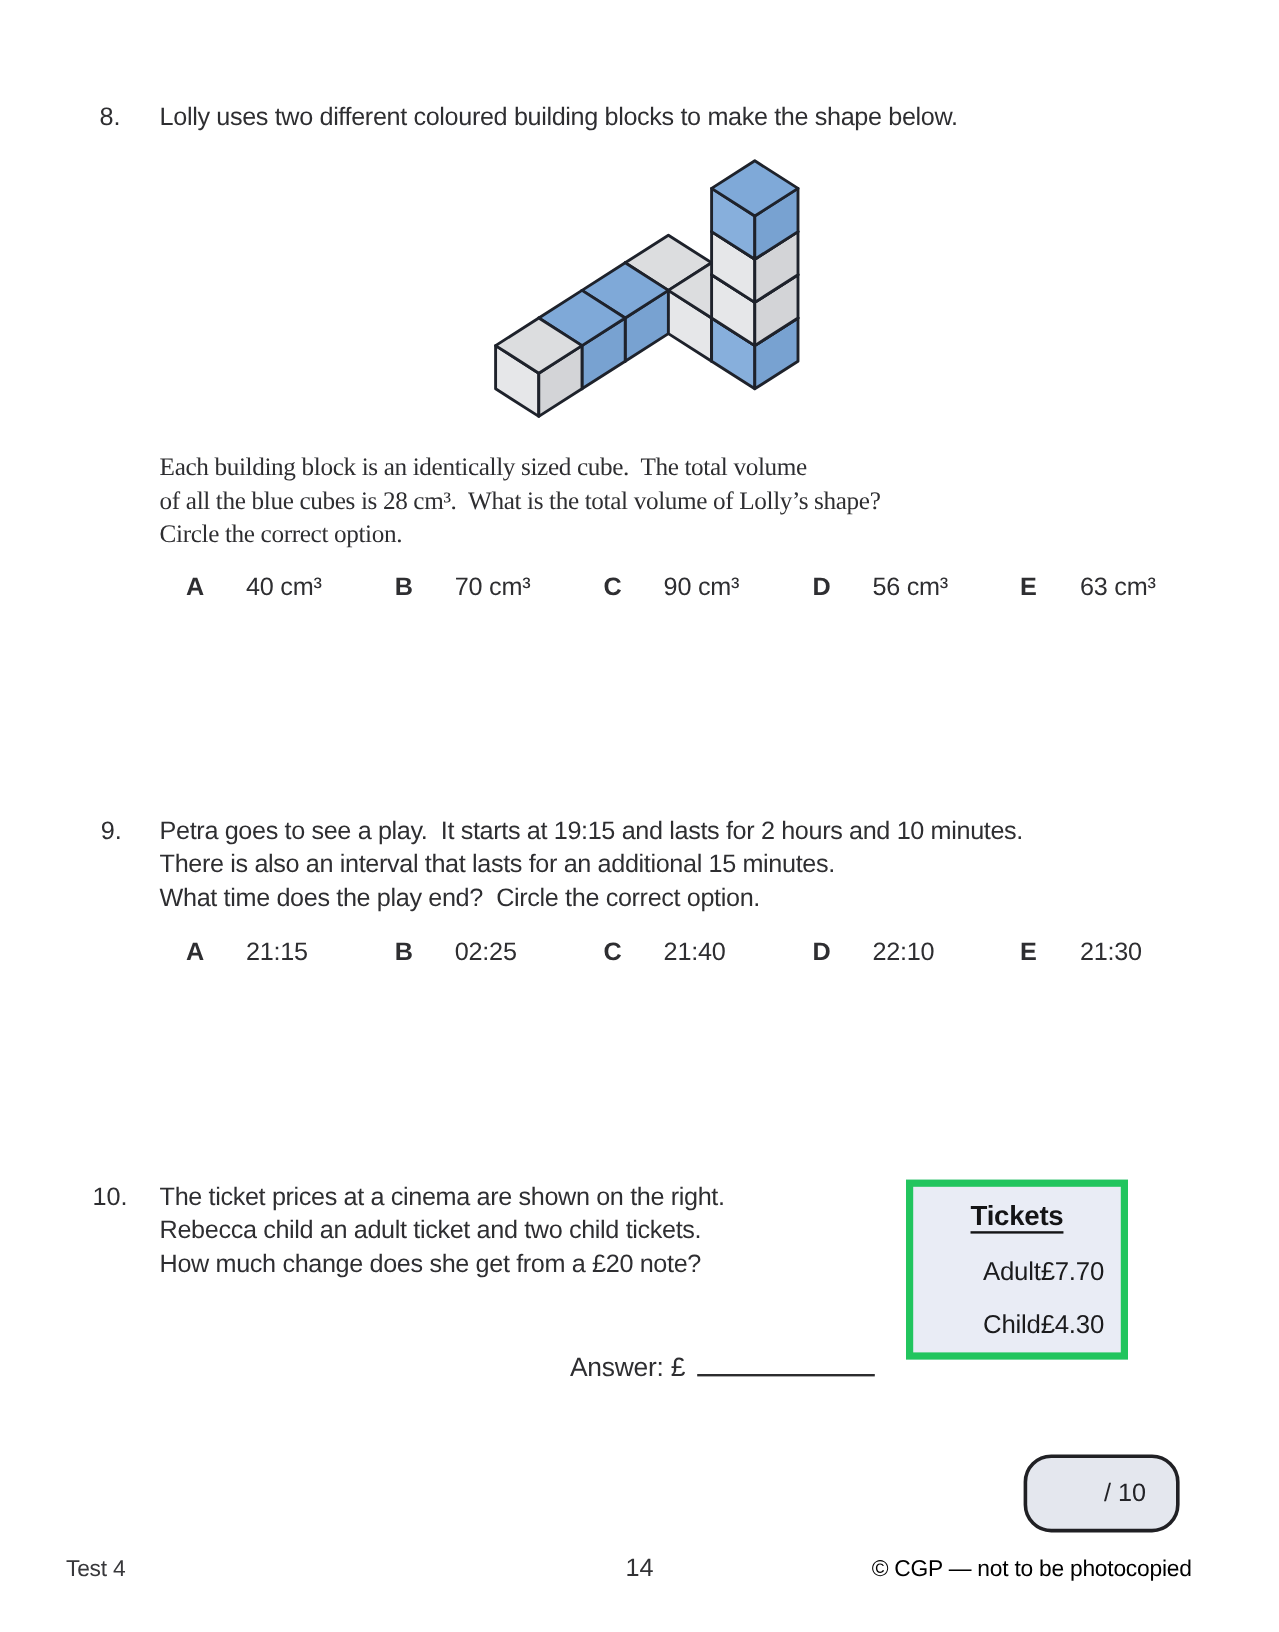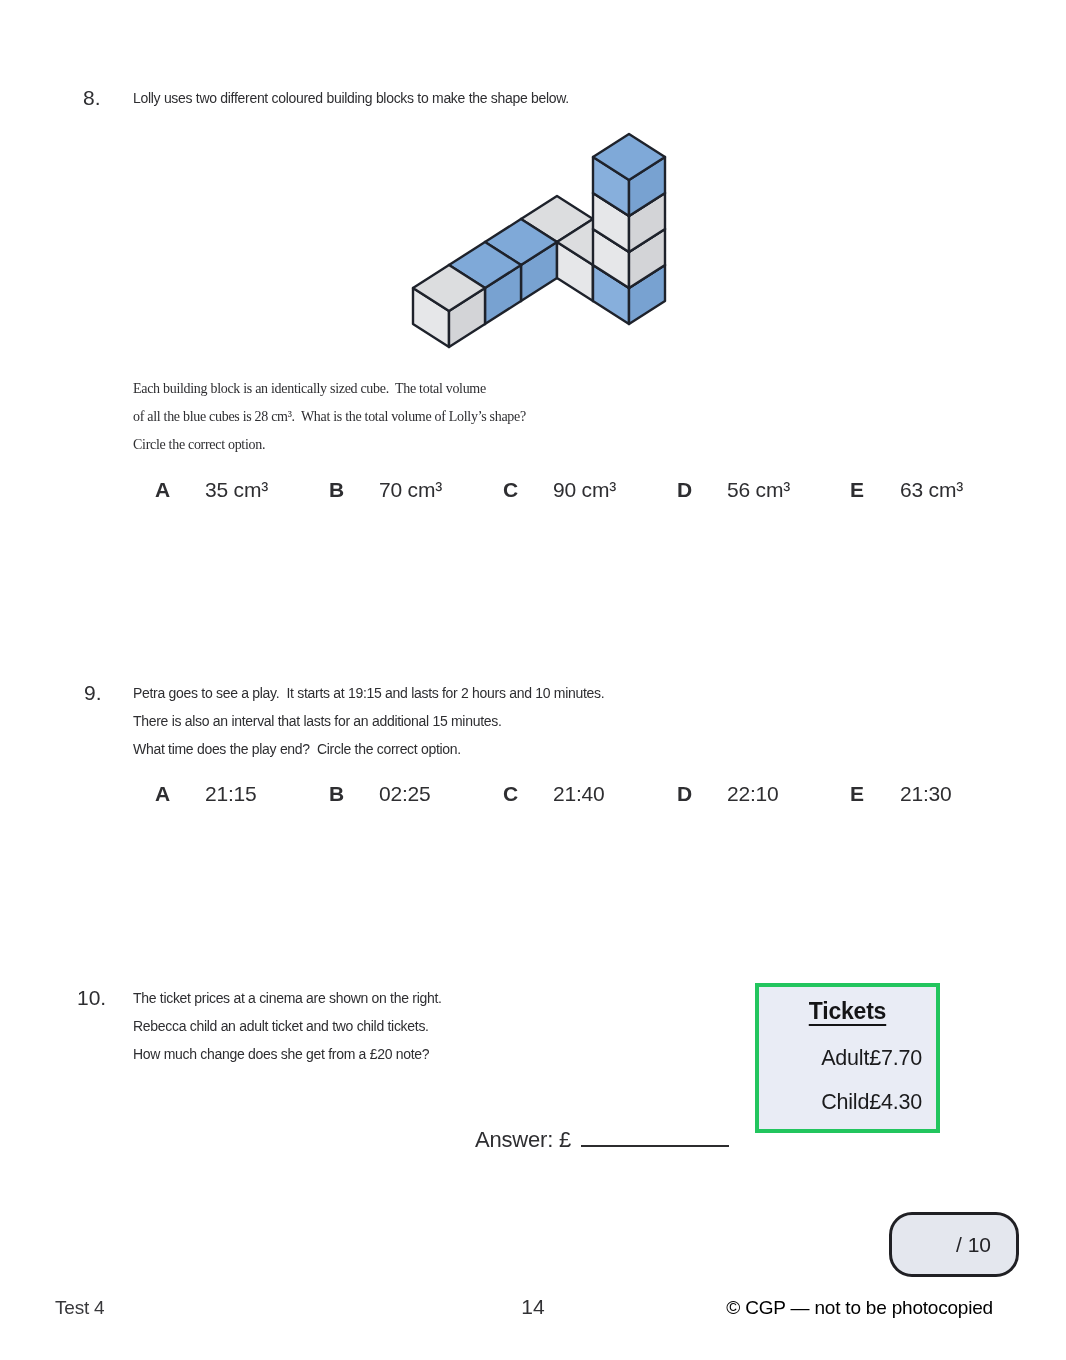--- a/index.html
+++ b/index.html
@@ -2,52 +2,52 @@
 <html><head>
 <meta charset="utf-8">
 <style>
   html,body{margin:0;padding:0;}
   body{
     width:1066px;height:1360px;position:relative;background:#ffffff;
     font-family:"Liberation Sans","DejaVu Sans",sans-serif;
     color:#2e2e31;overflow:hidden;
   }
   .abs{position:absolute;}
-  .line{font-size:14px;line-height:28px;letter-spacing:-0.3px;white-space:pre-wrap;}
+  .line{font-size:21px;line-height:28px;letter-spacing:-0.3px;white-space:pre-wrap;}
   .qnum{font-size:21px;line-height:28px;font-weight:normal;}
   .qblock .line{display:block;}
   .opt-group{position:absolute;display:flex;font-size:21px;line-height:26px;padding-left:3px;}
   .opt-letter{font-weight:bold;display:inline-block;width:50px;letter-spacing:-0.2px;}
   .opt-value{letter-spacing:-0.2px;white-space:pre;}
   #figure-svg{position:absolute;left:395px;top:120px;width:290px;height:240px;}
   
   .tickets-box{
     position:absolute;left:755px;top:983px;width:185px;height:150px;
-    background:#e9ecf5;border:4px solid #22c55e;box-sizing:border-box;
+    background:#e9ecf5;border:6px solid #22c55e;box-sizing:border-box;
   }
   .tickets-title{
     text-align:center;margin-top:11px;font-size:23px;font-weight:bold;color:#141416;
     text-decoration:underline;text-decoration-thickness:2px;text-underline-offset:5px;
     letter-spacing:-0.2px;
   }
   .ticket-row{
     position:absolute;left:18px;right:14px;display:flex;justify-content:flex-end;
     font-size:21.5px;color:#1b1b1d;letter-spacing:-0.2px;
   }
   .ticket-row.r0{top:59px;}
   .ticket-row.r1{top:103px;}
   
   .answer-wrap{position:absolute;left:475px;top:1124px;font-size:22px;letter-spacing:-0.2px;}
   .answer-blank{
     display:inline-block;width:148px;height:21px;margin-left:10px;
     border-bottom:2.4px solid #2c2c2e;vertical-align:baseline;
   }
   
   .score-pill{
-    position:absolute;left:889px;top:1212px;width:130px;height:65px;
+    position:absolute;left:853px;top:1212px;width:130px;height:65px;
     background:#e4e7ee;border:3px solid #202024;border-radius:23px;box-sizing:border-box;
     display:flex;align-items:center;justify-content:flex-end;padding-right:25px;
     font-size:21px;color:#232327;
   }
   
   .footer-left{position:absolute;left:55px;top:1297px;font-size:19px;color:#38383b;letter-spacing:-0.2px;}
   .footer-center{position:absolute;left:0;right:0;top:1295px;text-align:center;font-size:21px;color:#323235;}
   .footer-right{position:absolute;right:73px;top:1297px;font-size:19px;color:#000000;letter-spacing:-0.2px;}
 </style>
 </head>
@@ -88,21 +88,21 @@
 
 <div class="abs qblock" style="left:133px;top:375px;font-family:Liberation Serif, serif;">
   <span class="line">Each building block is an identically sized cube.  The total volume</span>
   <span class="line">of all the blue cubes is 28 cm³.  What is the total volume of Lolly’s shape?</span>
   <span class="line">Circle the correct option.</span>
 </div>
 
 <div>
   <div class="opt-group" style="left:152px;top:477px;">
     <span class="opt-letter">A</span>
-    <span class="opt-value">35 cm³</span>
+    <span class="opt-value">40 cm³</span>
   </div>
   <div class="opt-group" style="left:326px;top:477px;">
     <span class="opt-letter">B</span>
     <span class="opt-value">70 cm³</span>
   </div>
   <div class="opt-group" style="left:500px;top:477px;">
     <span class="opt-letter">C</span>
     <span class="opt-value">90 cm³</span>
   </div>
   <div class="opt-group" style="left:674px;top:477px;">

